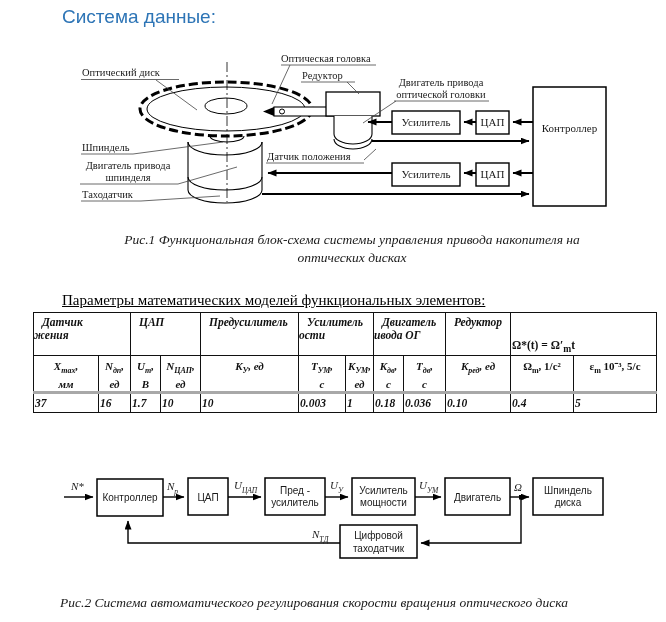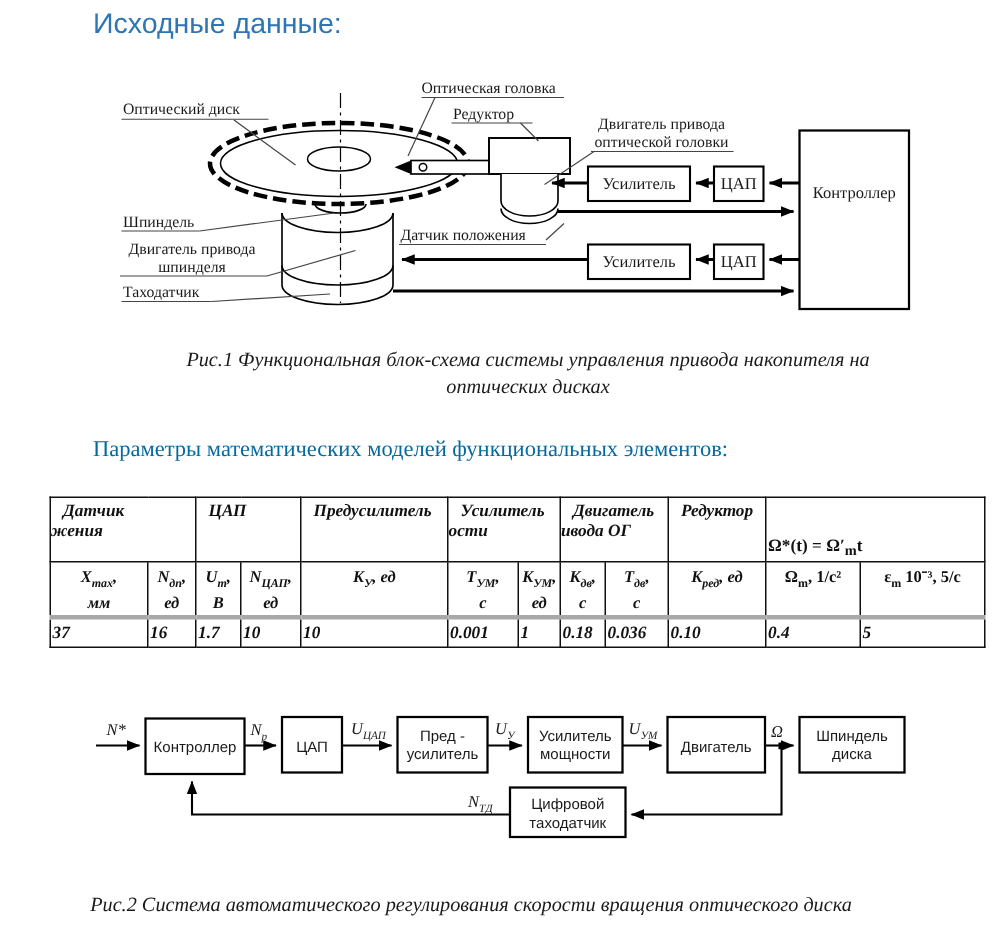--- a/index.html
+++ b/index.html
@@ -4,48 +4,48 @@
 <style>
   html,body{margin:0;padding:0;background:#fff;}
   .page{position:relative;width:666px;height:622px;background:#fff;overflow:hidden;
         font-family:"Liberation Serif",serif;color:#111;}
   .abs{position:absolute;}
   .heading{left:62px;top:6px;font-family:"Liberation Sans",sans-serif;
            font-size:19px;color:#2e75b6;}
   .cap{font-style:italic;font-size:13.5px;text-align:center;line-height:17.5px;color:#1a1a1a;}
   .cap1{left:40px;top:231px;width:624px;}
   .cap2{left:14px;top:594px;width:600px;}
-  .params{left:62px;top:292px;font-size:15px;color:#0369a1;}
+  .params{left:62px;top:292px;font-size:15px;color:#000000;text-decoration:underline;}
   svg text{fill:#1a1a1a;}
   .lblf1{font-family:"Liberation Serif",serif;font-size:10.5px;}
   .boxf1{font-family:"Liberation Serif",serif;font-size:11px;}
   .boxf2{font-family:"Liberation Sans",sans-serif;font-size:10px;}
   .sigf2{font-family:"Liberation Serif",serif;font-size:11px;font-style:italic;}
   .sigsub{font-size:7.5px;}
-  table.params-table{position:absolute;left:33px;top:331px;width:623px;
+  table.params-table{position:absolute;left:33px;top:312px;width:623px;
       border-collapse:collapse;table-layout:fixed;
       font-family:"Liberation Serif",serif;font-style:italic;font-weight:700;}
   table.params-table td{border:1px solid #111;overflow:hidden;}
   table.params-table{border:1.5px solid #000;}
   td.gc{height:41px;vertical-align:top;font-size:11.5px;padding:1px 2px 0 0;}
   td.gc div{white-space:pre-line;text-indent:8px;line-height:13px;padding-top:2px;}
   td.fcell{vertical-align:bottom;text-align:left;font-style:normal;font-size:11.5px;
            padding-bottom:1px;}
   td.sh{height:30px;vertical-align:top;text-align:center;font-size:11px;line-height:12.5px;
         padding-top:4px;}
   td.sh sub{font-size:8px;}
   td.mathcell{font-style:normal;}
   td.val{height:16px;font-size:11.5px;border-top:3px solid #a8a8a8 !important;}
 </style>
 </head>
 <body>
 
 <div class="page">
 
-  <div class="abs heading">Исходные данные:</div>
+  <div class="abs heading">Система данные:</div>
 
   <svg class="abs" style="left:0;top:50px;" width="666" height="175" viewBox="0 0 666 175">
     <defs>
       <marker id="ah1" markerUnits="userSpaceOnUse" markerWidth="10" markerHeight="8" refX="8.5" refY="3.5" orient="auto">
         <path d="M0,0 L9,3.5 L0,7 Z" fill="#000"></path>
       </marker>
     </defs>
 
     <g fill="none" stroke="#000">
       <ellipse cx="226" cy="59" rx="86" ry="27" stroke-width="3" stroke-dasharray="9 4"></ellipse>
@@ -191,21 +191,21 @@
       <td class="sh"><span>K</span><sub>ред</sub><span>, ед</span><div></div></td>
       <td class="sh mathcell"><span>Ω</span><sub>m</sub><span>, 1/с²</span><div></div></td>
       <td class="sh mathcell"><span>ε</span><sub>m</sub><span> 10⁻³, 5/с</span><div></div></td>
     </tr>
     <tr>
       <td class="val">37</td>
       <td class="val">16</td>
       <td class="val">1.7</td>
       <td class="val">10</td>
       <td class="val">10</td>
-      <td class="val">0.001</td>
+      <td class="val">0.003</td>
       <td class="val">1</td>
       <td class="val">0.18</td>
       <td class="val">0.036</td>
       <td class="val">0.10</td>
       <td class="val">0.4</td>
       <td class="val">5</td>
     </tr>
   </tbody>
     </table>
 

